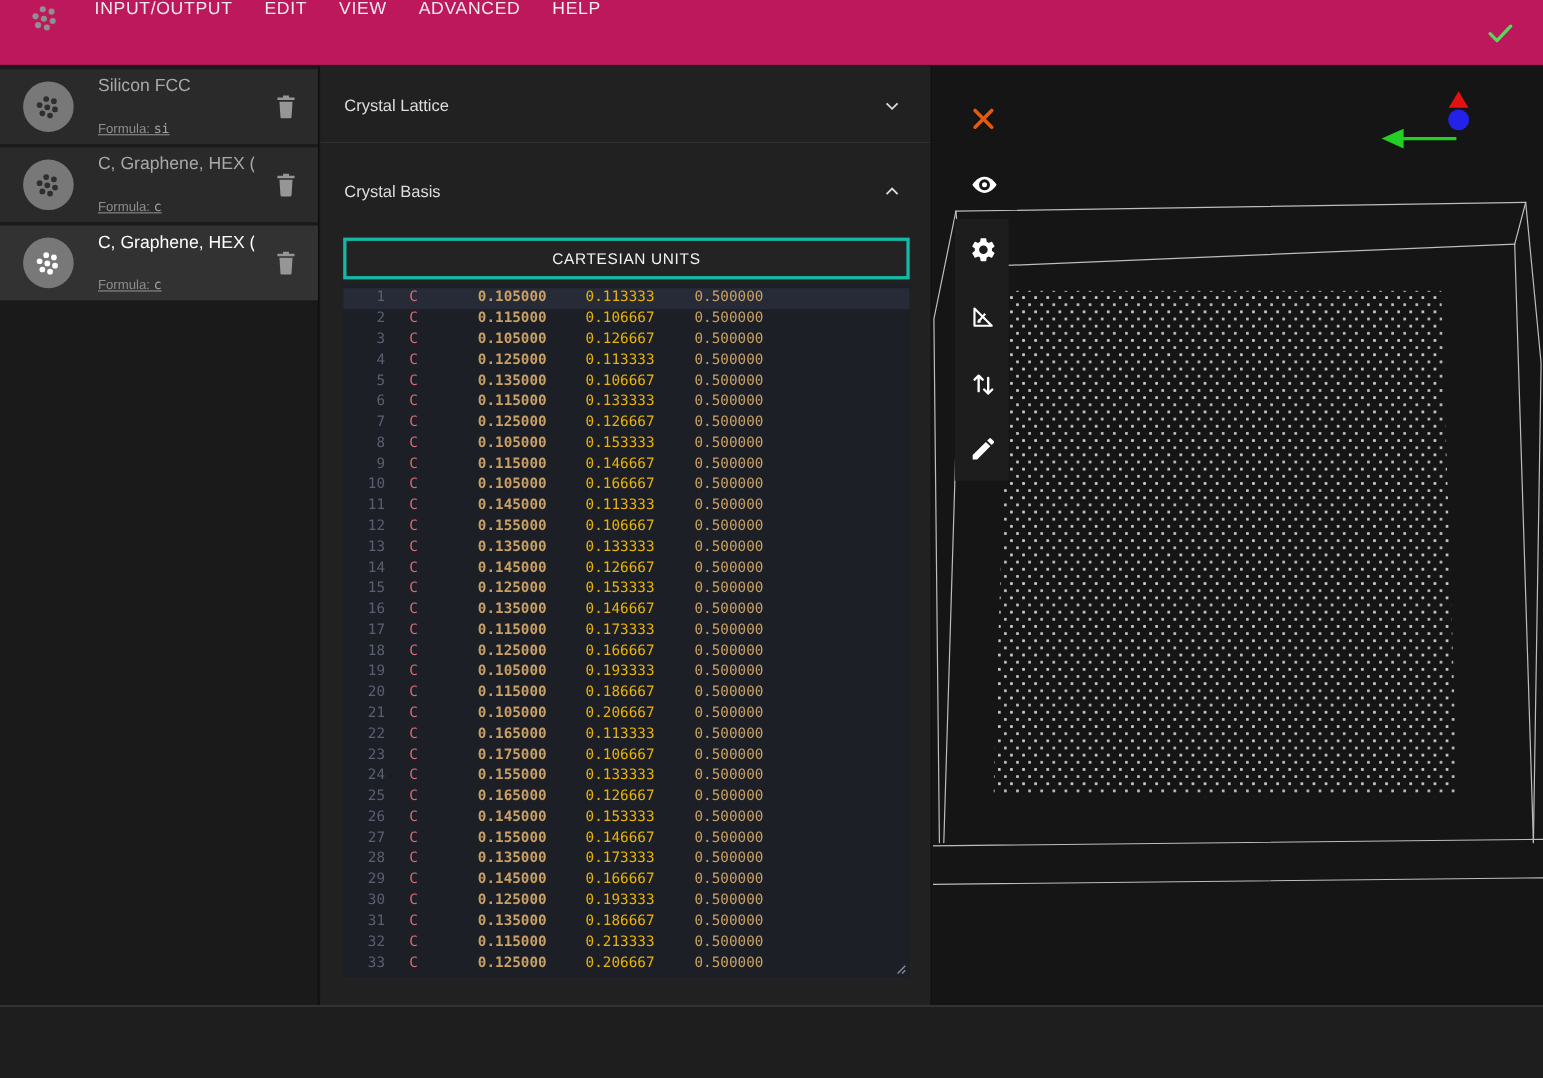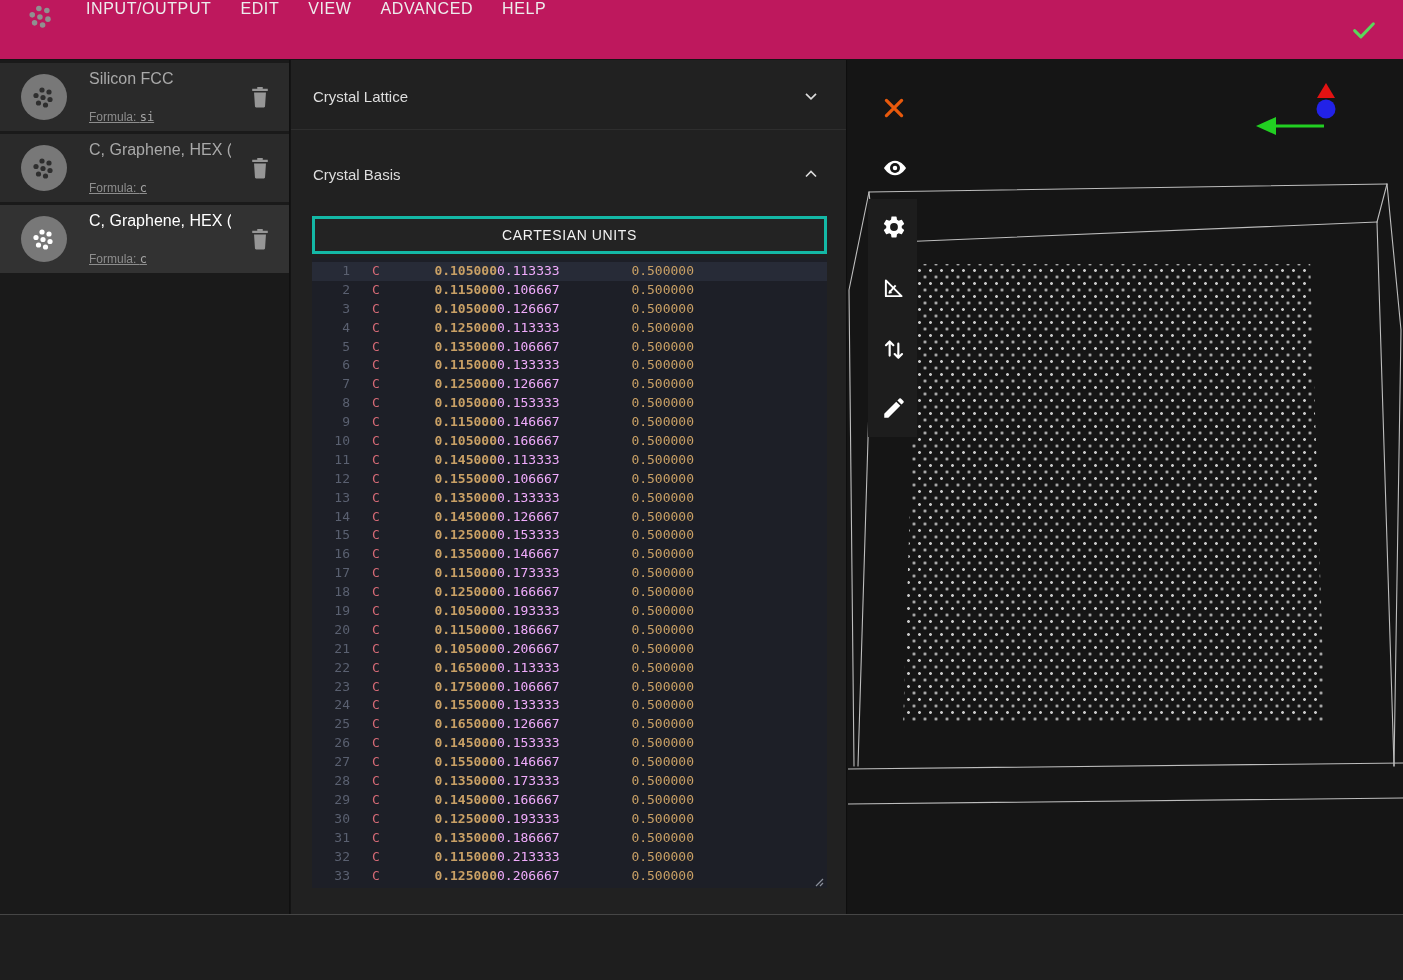--- a/index.html
+++ b/index.html
@@ -52,21 +52,21 @@
 
   .editor{position:absolute;left:21px;top:199px;width:515px;height:630px;background:#1d1f27;
           overflow:hidden;cursor:text;}
   .editor-rows{padding-top:4px;}
   .erow{display:flex;height:18.9px;line-height:18.9px;font-family:"DejaVu Sans Mono", monospace;
         font-size:13px;white-space:pre;}
   .erow.active{background:#272b37;}
   .e-num{width:38px;text-align:right;color:#5a6070;flex:0 0 auto;}
   .e-el{margin-left:22px;width:12px;color:#d66a76;flex:0 0 auto;}
   .e-x{width:113px;text-align:right;color:#c9a065;flex:0 0 auto;font-weight:bold;}
-  .e-y{width:98px;color:#f0abfc;flex:0 0 auto;}
+  .e-y{width:98px;text-align:right;color:#eab308;flex:0 0 auto;}
   .e-z{width:99px;text-align:right;color:#c9a065;flex:0 0 auto;}
   .resize-handle{position:absolute;right:3px;bottom:3px;width:12px;height:12px;cursor:nwse-resize;}
 
   
   .viewer{position:absolute;left:848px;top:59px;width:555px;height:855px;background:#151515;overflow:hidden;}
   .wirebox{position:absolute;left:0;top:0;}
   .atom-sheet{position:absolute;left:55px;top:205px;width:422px;height:460px;
      background-image:
        radial-gradient(circle, #c9c9c9 1.1px, rgba(0,0,0,0) 1.7px),
        radial-gradient(circle, #bdbdbd 1.1px, rgba(0,0,0,0) 1.7px);

